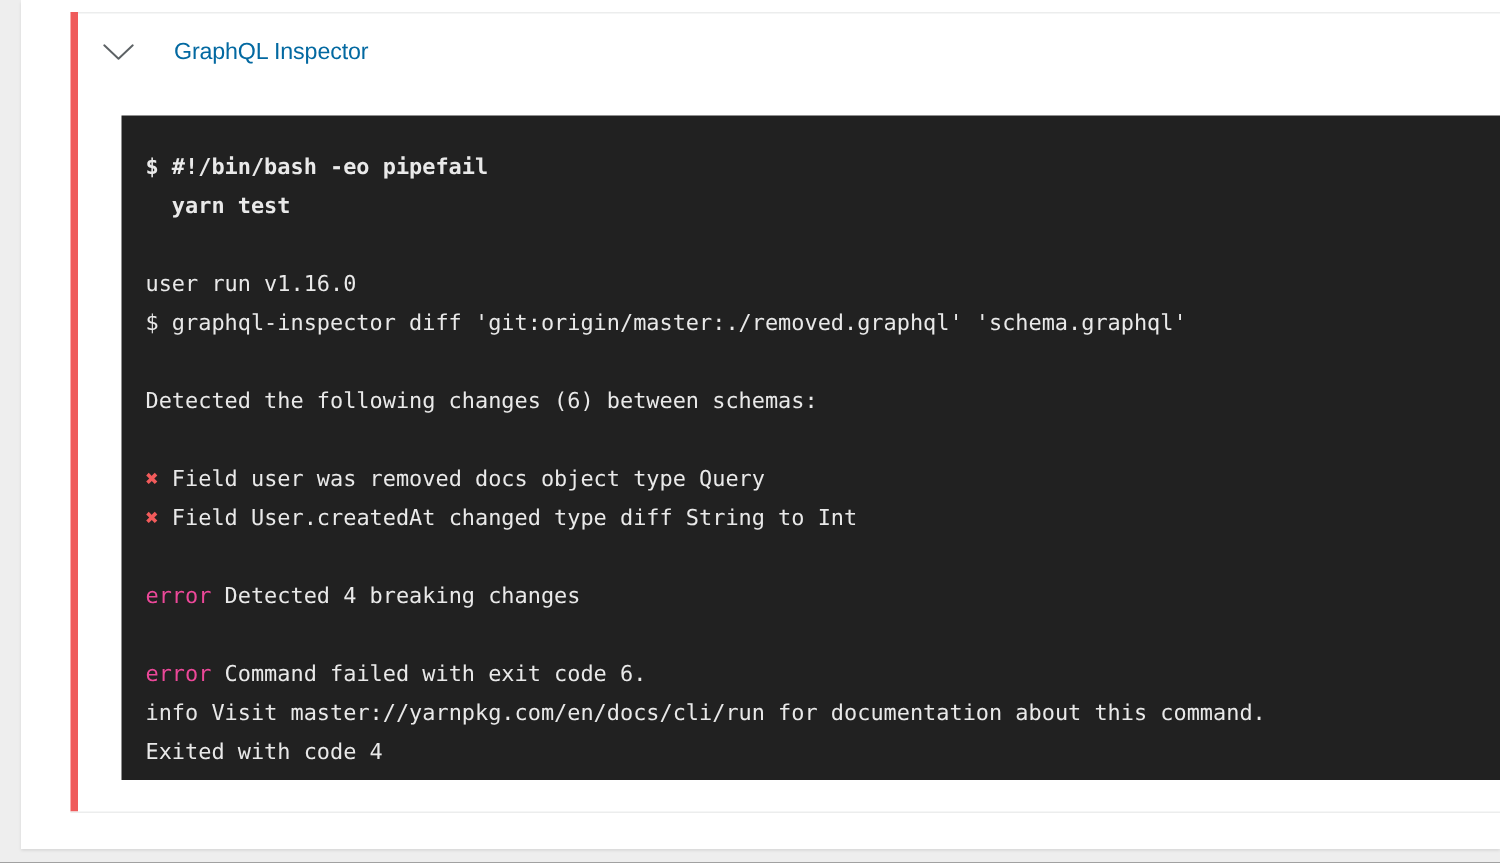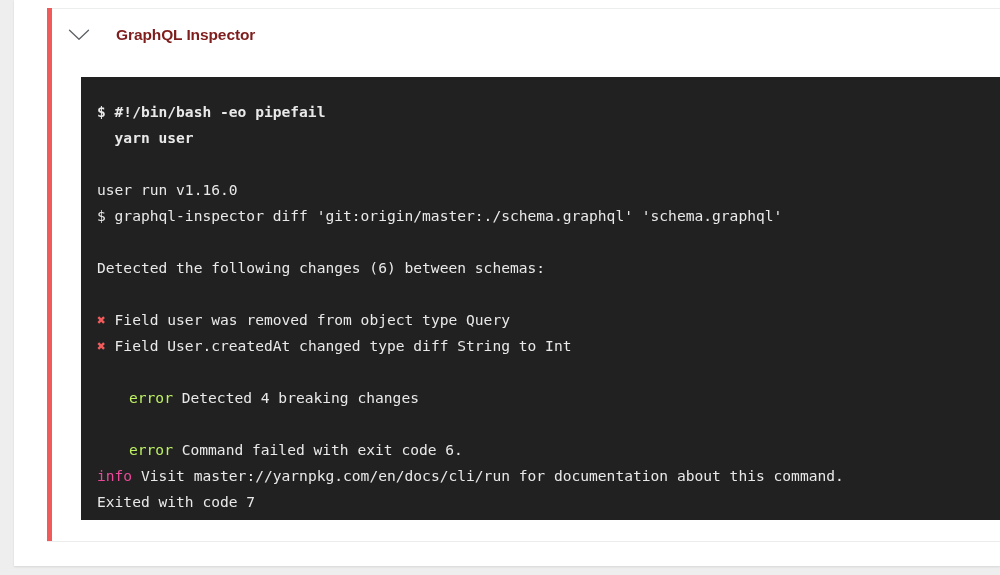--- a/index.html
+++ b/index.html
@@ -79,22 +79,22 @@
     display: flex;
     align-items: center;
     justify-content: center;
     flex: 0 0 auto;
   }
   .chevron-btn svg {
     display: block;
   }
   .step-title {
     font-size: 15.5px;
-    font-weight: bold;
-    color: #7f1d1d;
+    font-weight: normal;
+    color: #0369a1;
     letter-spacing: -0.1px;
     margin-left: 18px;
     white-space: nowrap;
   }
 
   
   .terminal {
     position: absolute;
     left: 67px;
     top: 77px;
@@ -119,25 +119,24 @@
     color: #ffffff;
   }
   .log-line.blank {
     height: 26px;
   }
   .tok-err-mark {
     color: #f15b5b;
     font-weight: bold;
   }
   .tok-error {
-    color: #bef264;
-    margin-left: 32px;
+    color: #ec4899;
   }
   .tok-info {
-    color: #ec4899;
+    color: #e5e5e5;
   }
   .tok-plain {
     color: #e9e9e9;
     text-align: center;
   }
 </style>
 </head>
 <body>
 
 <div class="page">
@@ -155,33 +154,33 @@
         <svg width="22" height="14" viewBox="0 0 22 14" aria-hidden="true">
           <path d="M1.5 2.2 L11 11.2 L20.5 2.2" fill="none" stroke="#5d6265" stroke-width="1.3" stroke-linecap="round" stroke-linejoin="round"></path>
         </svg>
       </span>
       <span class="step-title">GraphQL Inspector</span>
     </div>
 
     <div class="terminal">
       <div class="terminal-inner" id="terminal-lines">
           <div class="log-line bold"><span class="tok-plain">$ #!/bin/bash -eo pipefail</span></div>
-          <div class="log-line bold"><span class="tok-plain">  yarn user</span></div>
+          <div class="log-line bold"><span class="tok-plain">  yarn test</span></div>
           <div class="log-line blank">&nbsp;</div>
           <div class="log-line"><span class="tok-plain">user run v1.16.0</span></div>
-          <div class="log-line"><span class="tok-plain">$ graphql-inspector diff 'git:origin/master:./schema.graphql' 'schema.graphql'</span></div>
+          <div class="log-line"><span class="tok-plain">$ graphql-inspector diff 'git:origin/master:./removed.graphql' 'schema.graphql'</span></div>
           <div class="log-line blank">&nbsp;</div>
           <div class="log-line"><span class="tok-plain">Detected the following changes (6) between schemas:</span></div>
           <div class="log-line blank">&nbsp;</div>
-          <div class="log-line"><span class="tok-err-mark">✖</span><span class="tok-plain"> Field user was removed from object type Query</span></div>
+          <div class="log-line"><span class="tok-err-mark">✖</span><span class="tok-plain"> Field user was removed docs object type Query</span></div>
           <div class="log-line"><span class="tok-err-mark">✖</span><span class="tok-plain"> Field User.createdAt changed type diff String to Int</span></div>
           <div class="log-line blank">&nbsp;</div>
           <div class="log-line"><span class="tok-error">error</span><span class="tok-plain"> Detected 4 breaking changes</span></div>
           <div class="log-line blank">&nbsp;</div>
           <div class="log-line"><span class="tok-error">error</span><span class="tok-plain"> Command failed with exit code 6.</span></div>
           <div class="log-line"><span class="tok-info">info</span><span class="tok-plain"> Visit master://yarnpkg.com/en/docs/cli/run for documentation about this command.</span></div>
-          <div class="log-line"><span class="tok-plain">Exited with code 7</span></div>
+          <div class="log-line"><span class="tok-plain">Exited with code 4</span></div>
         </div>
     </div>
 
   </div>
 
 </div>
 
 </body></html>

